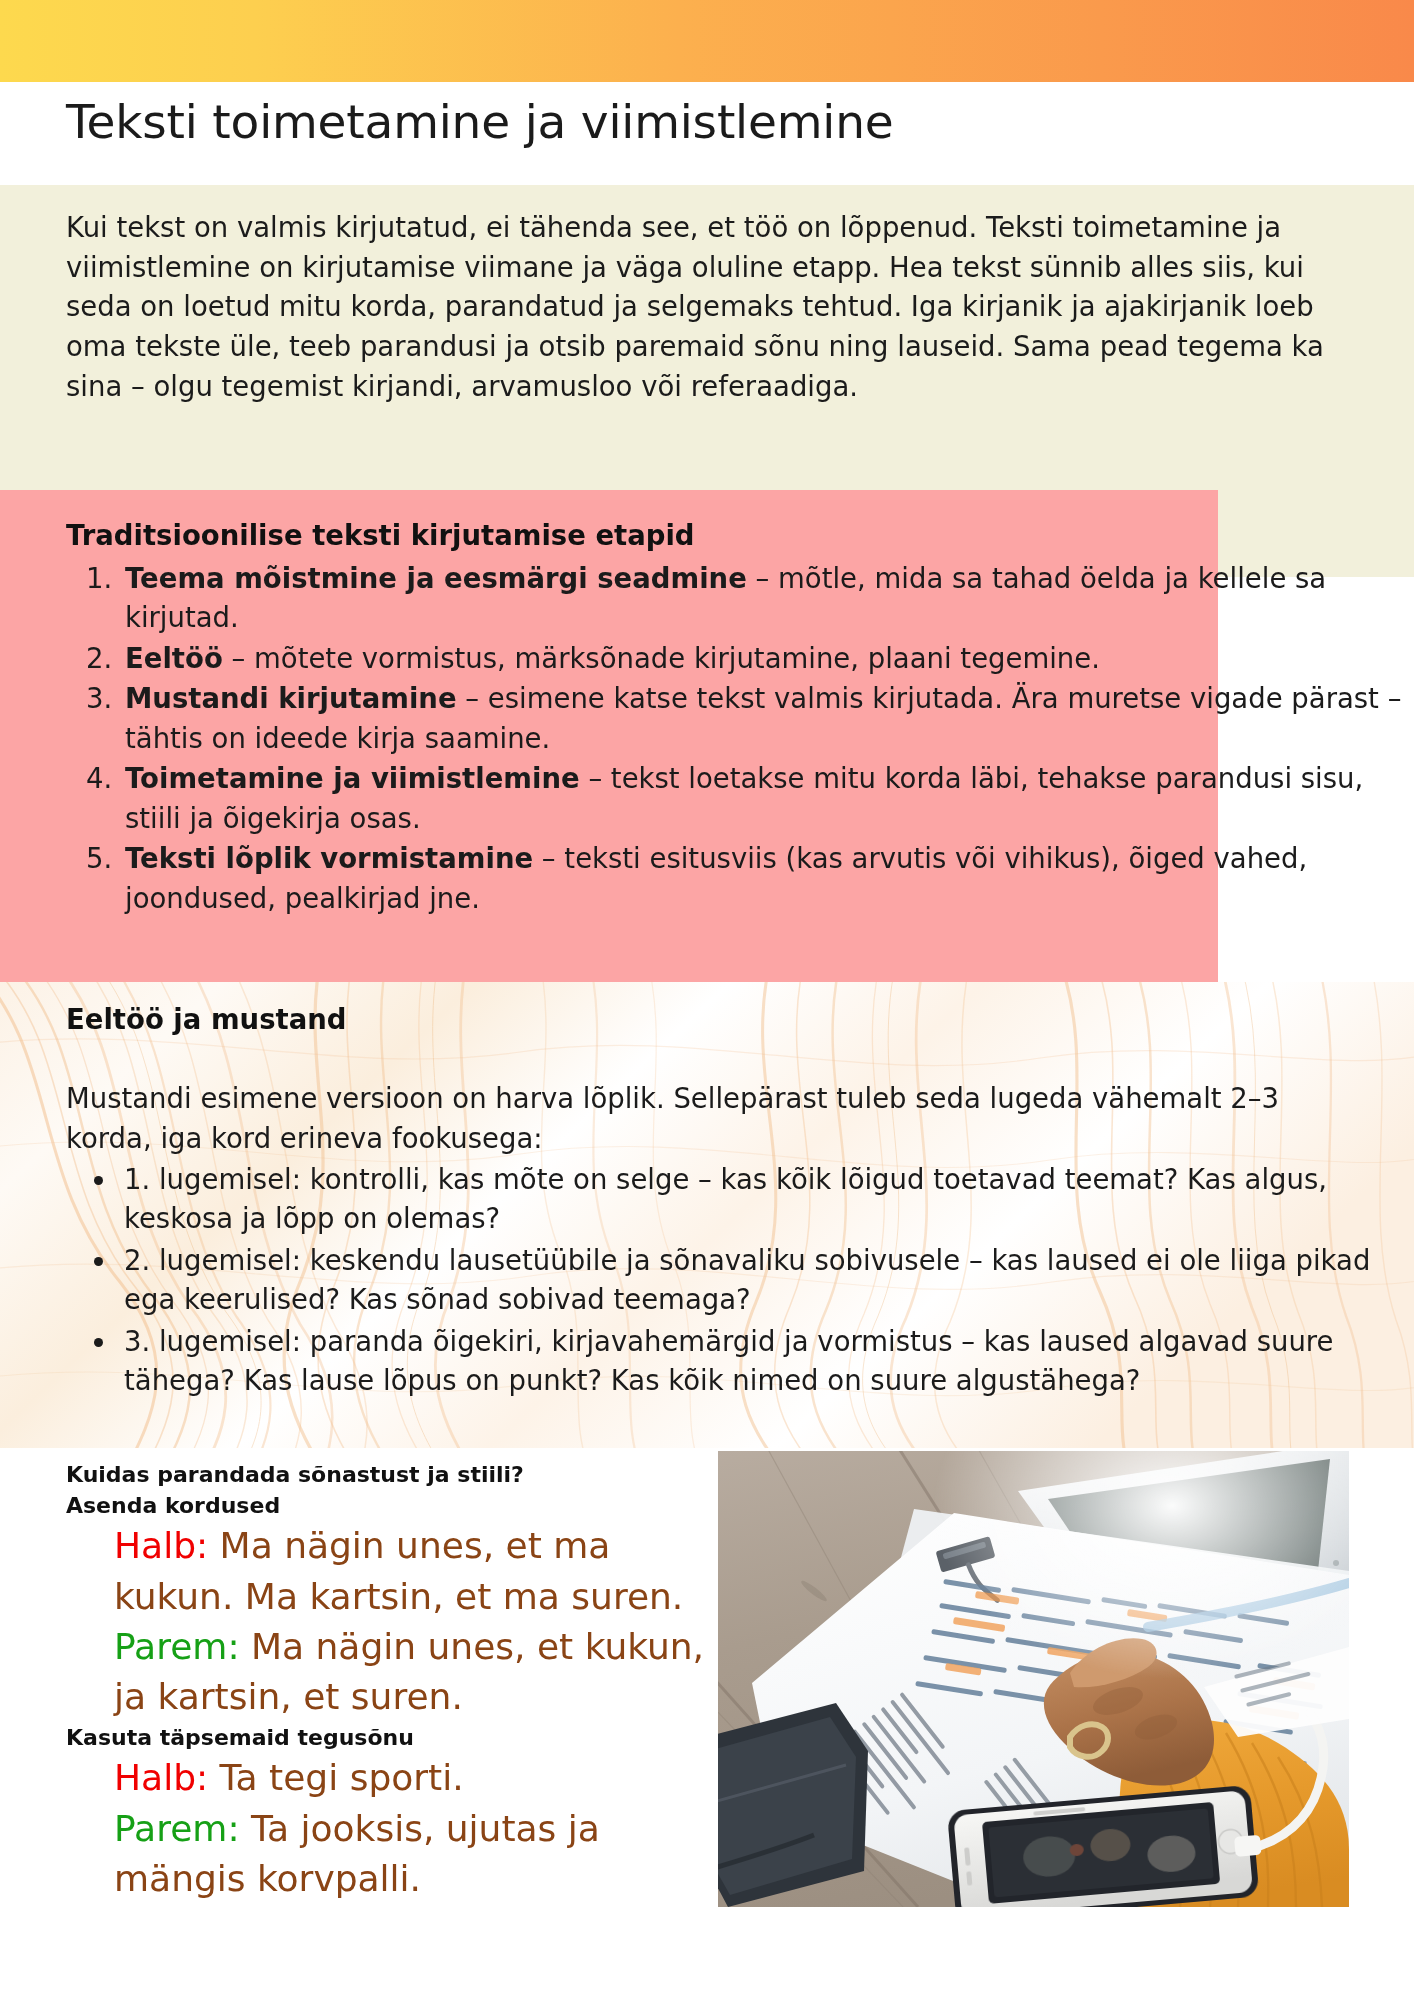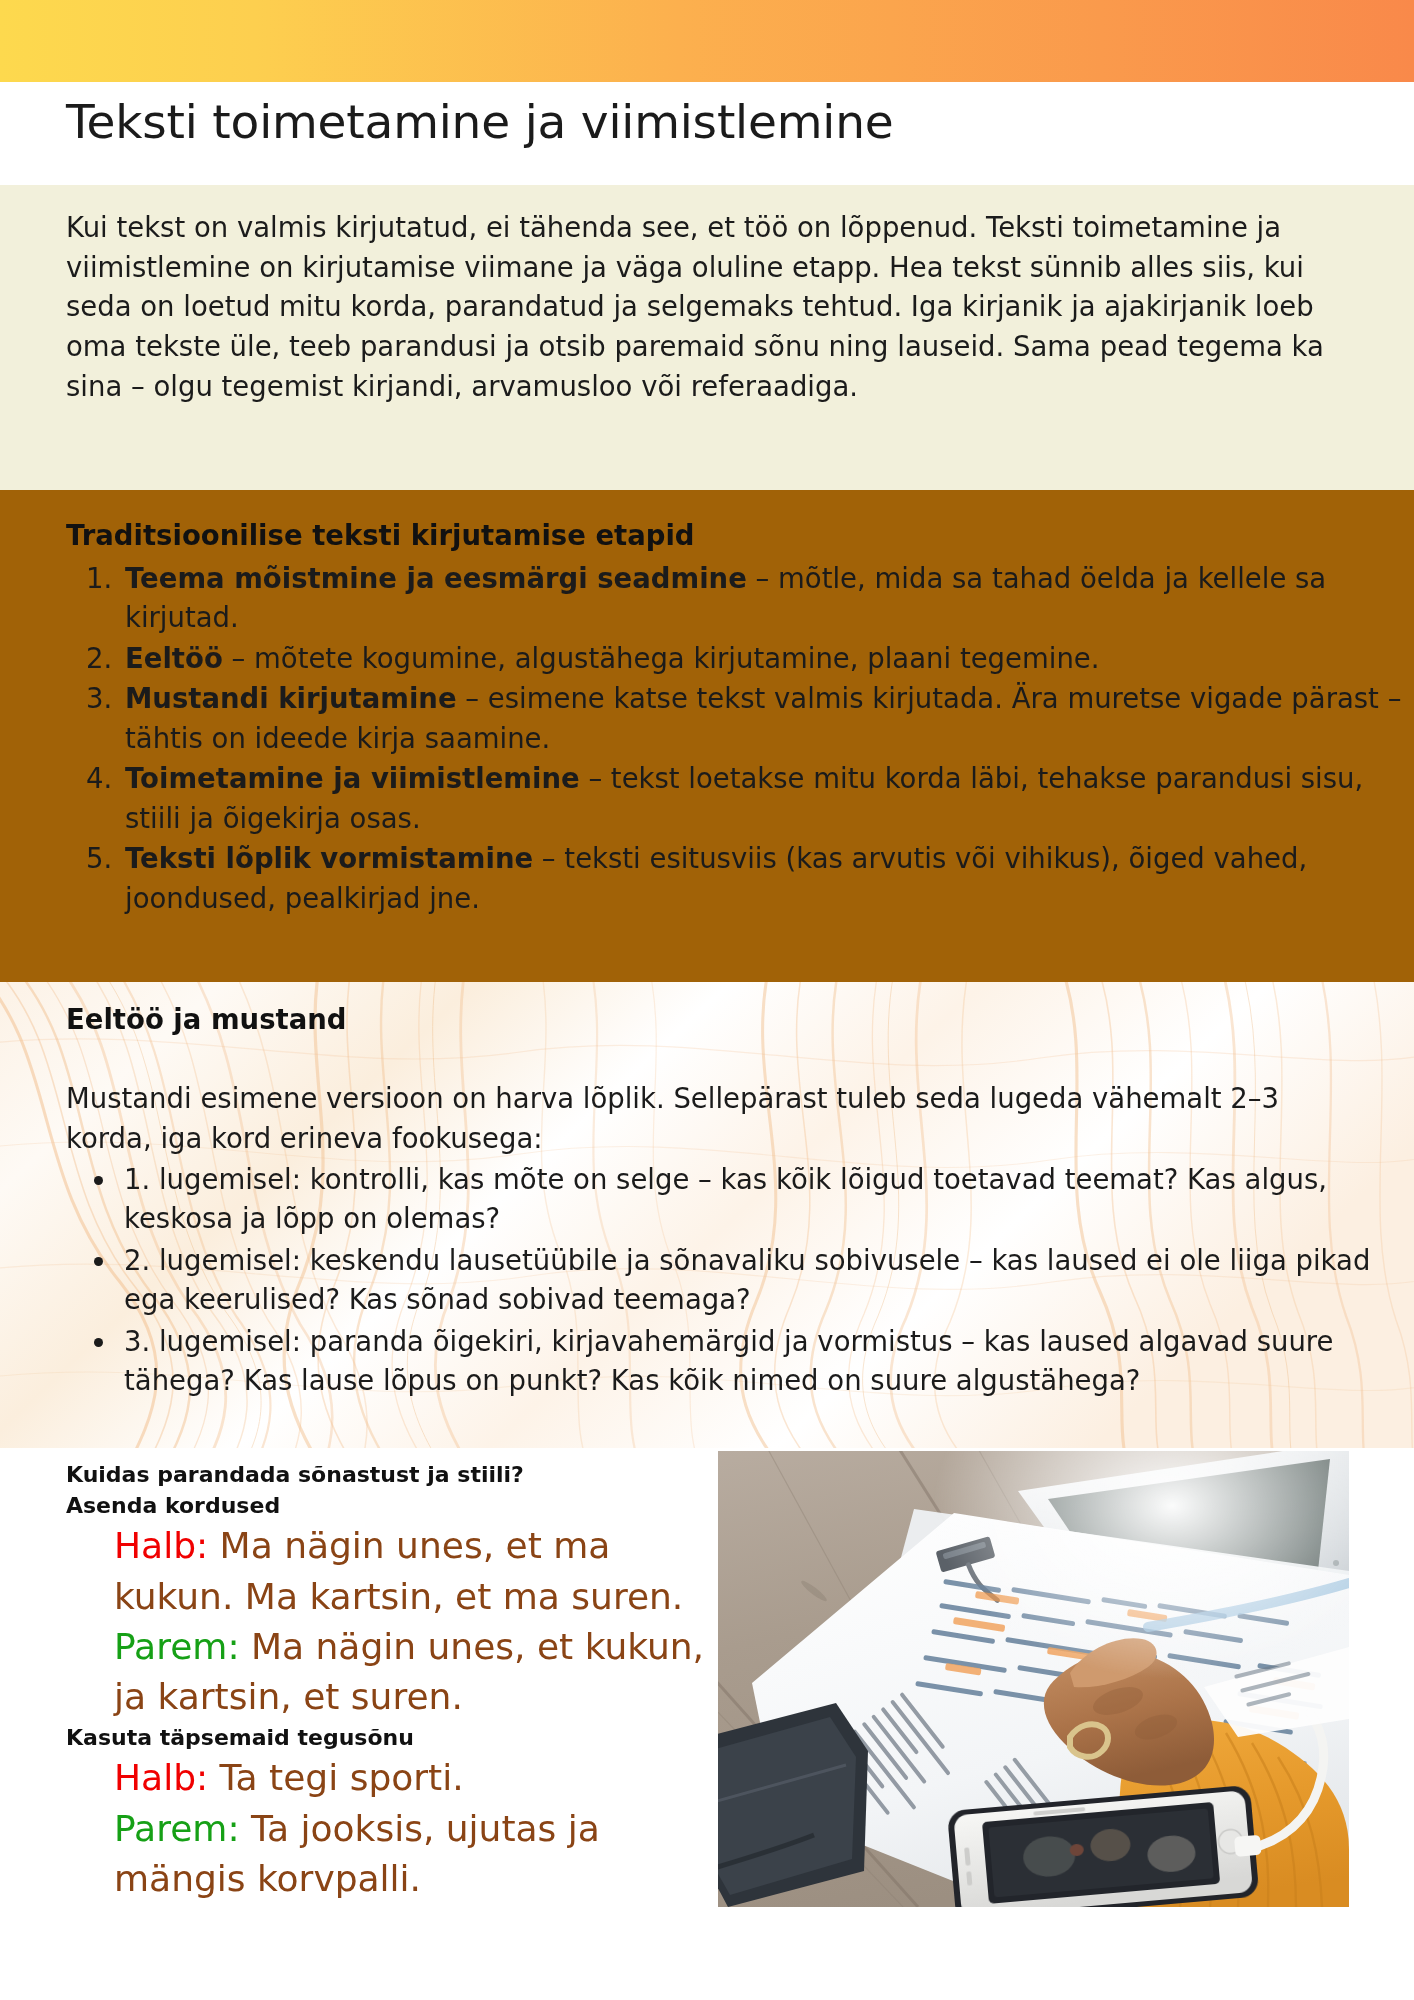--- a/index.html
+++ b/index.html
@@ -32,22 +32,22 @@
   .intro-band{
     position:absolute;left:0;top:185px;width:1414px;height:392px;
   }
   .intro-text{
     position:absolute;left:66px;top:23px;width:1275px;
     font-size:27.5px;line-height:1.445;color:#1b1b1b;
   }
 
   
   .steps-sec{
-    position:absolute;left:0;top:490px;width:1414px;height:492px;
-    background:#a16207;
+    position:absolute;left:0;top:490px;width:1218px;height:492px;
+    background:#fca5a5;
   }
   .steps-head{
     position:absolute;left:66px;top:29px;
     font-size:27.5px;font-weight:bold;color:#111;
   }
   .steps-list{
     position:absolute;left:66px;top:69px;width:1290px;
     margin:0;padding:0 0 0 55px;
     font-size:27.5px;line-height:1.435;color:#1b1b1b;
   }
@@ -130,21 +130,21 @@
 </div>
 
 <div class="intro-band" style="background:#f2f0db;">
   <div class="intro-text">Kui tekst on valmis kirjutatud, ei tähenda see, et töö on lõppenud. Teksti toimetamine ja viimistlemine on kirjutamise viimane ja väga oluline etapp. Hea tekst sünnib alles siis, kui seda on loetud mitu korda, parandatud ja selgemaks tehtud. Iga kirjanik ja ajakirjanik loeb oma tekste üle, teeb parandusi ja otsib paremaid sõnu ning lauseid. Sama pead tegema ka sina – olgu tegemist kirjandi, arvamusloo või referaadiga.</div>
 </div>
 
 <div class="steps-sec">
   <div class="steps-head">Traditsioonilise teksti kirjutamise etapid</div>
   <ol class="steps-list">
     <li><b>Teema mõistmine ja eesmärgi seadmine</b><span> – mõtle, mida sa tahad öelda ja kellele sa kirjutad.</span></li>
-    <li><b>Eeltöö</b><span> – mõtete kogumine, algustähega kirjutamine, plaani tegemine.</span></li>
+    <li><b>Eeltöö</b><span> – mõtete vormistus, märksõnade kirjutamine, plaani tegemine.</span></li>
     <li><b>Mustandi kirjutamine</b><span> – esimene katse tekst valmis kirjutada. Ära muretse vigade pärast – tähtis on ideede kirja saamine.</span></li>
     <li><b>Toimetamine ja viimistlemine</b><span> – tekst loetakse mitu korda läbi, tehakse parandusi sisu, stiili ja õigekirja osas.</span></li>
     <li><b>Teksti lõplik vormistamine</b><span> – teksti esitusviis (kas arvutis või vihikus), õiged vahed, joondused, pealkirjad jne.</span></li>
   </ol>
 </div>
 
 <div class="marble-band">
   <svg width="1414" height="466">
     <defs>
       <linearGradient id="mbBase" x1="0" y1="0" x2="1" y2="0.35">

